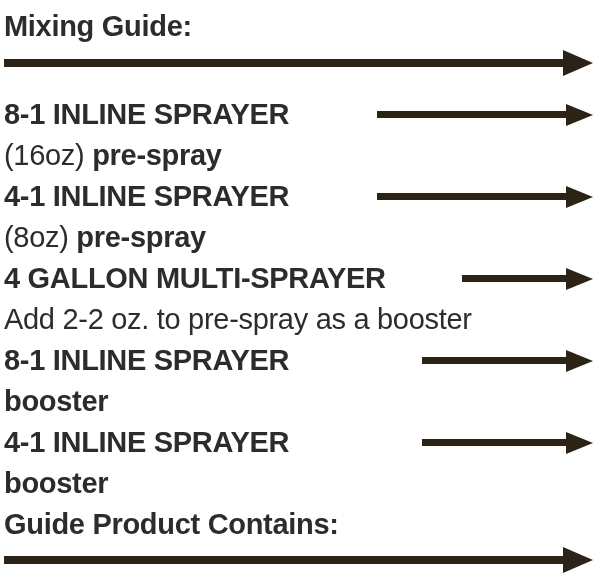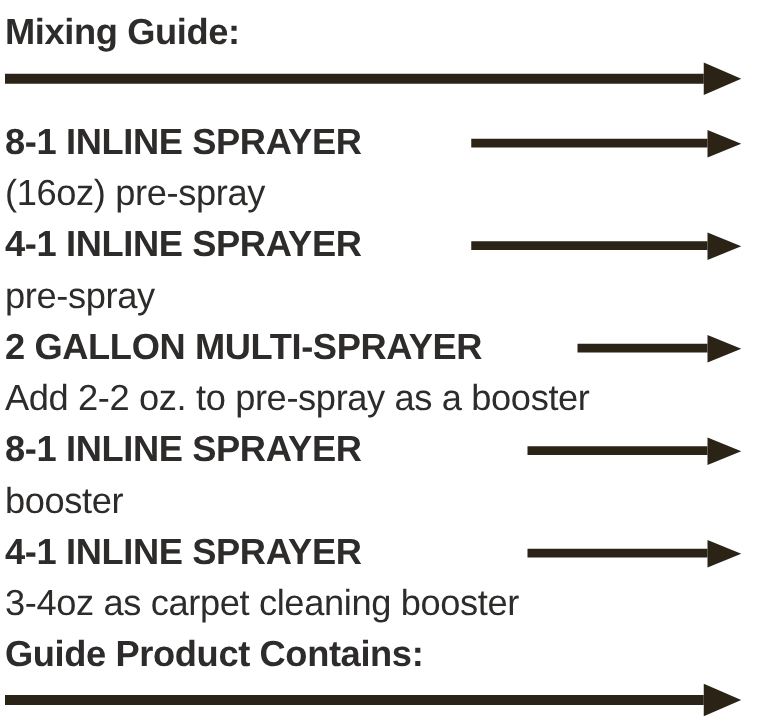--- a/index.html
+++ b/index.html
@@ -77,21 +77,21 @@
   }
   .row-desc {
     height: 41px;
     display: flex;
     align-items: center;
     font-size: 29px;
     font-weight: 400;
     letter-spacing: -0.3px;
     white-space: pre;
   }
-  .row-desc .bold { font-weight: 400; }
+  .row-desc .bold { font-weight: 700; }
 </style>
 </head>
 <body>
 
 <div class="page">
 
   <div class="title-line">Mixing Guide:</div>
 
   <div class="arrow arrow-full arrow-top">
     <div class="shaft"></div>
@@ -107,24 +107,24 @@
   </div>
   <div class="row-desc"><span>(16oz) </span><span class="bold">pre-spray</span></div>
 
   <div class="row-header">
     <span class="row-name">4-1 INLINE SPRAYER</span>
     <span class="arrow row-arrow arrow-w216">
       <span class="shaft"></span>
       <span class="head"></span>
     </span>
   </div>
-  <div class="row-desc"><span class="bold">pre-spray</span></div>
+  <div class="row-desc"><span>(8oz) </span><span class="bold">pre-spray</span></div>
 
   <div class="row-header">
-    <span class="row-name">2 GALLON MULTI-SPRAYER</span>
+    <span class="row-name">4 GALLON MULTI-SPRAYER</span>
     <span class="arrow row-arrow arrow-w131">
       <span class="shaft"></span>
       <span class="head"></span>
     </span>
   </div>
   <div class="row-desc"><span>Add 2-2 oz. to pre-spray as a booster</span><span class="bold"></span></div>
 
   <div class="row-header">
     <span class="row-name">8-1 INLINE SPRAYER</span>
     <span class="arrow row-arrow arrow-w171">
@@ -134,21 +134,21 @@
   </div>
   <div class="row-desc"><span class="bold">booster</span></div>
 
   <div class="row-header">
     <span class="row-name">4-1 INLINE SPRAYER</span>
     <span class="arrow row-arrow arrow-w171">
       <span class="shaft"></span>
       <span class="head"></span>
     </span>
   </div>
-  <div class="row-desc"><span>3-4oz as carpet cleaning </span><span class="bold">booster</span></div>
+  <div class="row-desc"><span class="bold">booster</span></div>
 
   <div class="title-line">Guide Product Contains:</div>
 
   <div class="arrow arrow-full arrow-bottom">
     <div class="shaft"></div>
     <div class="head"></div>
   </div>
 
 </div>
 

